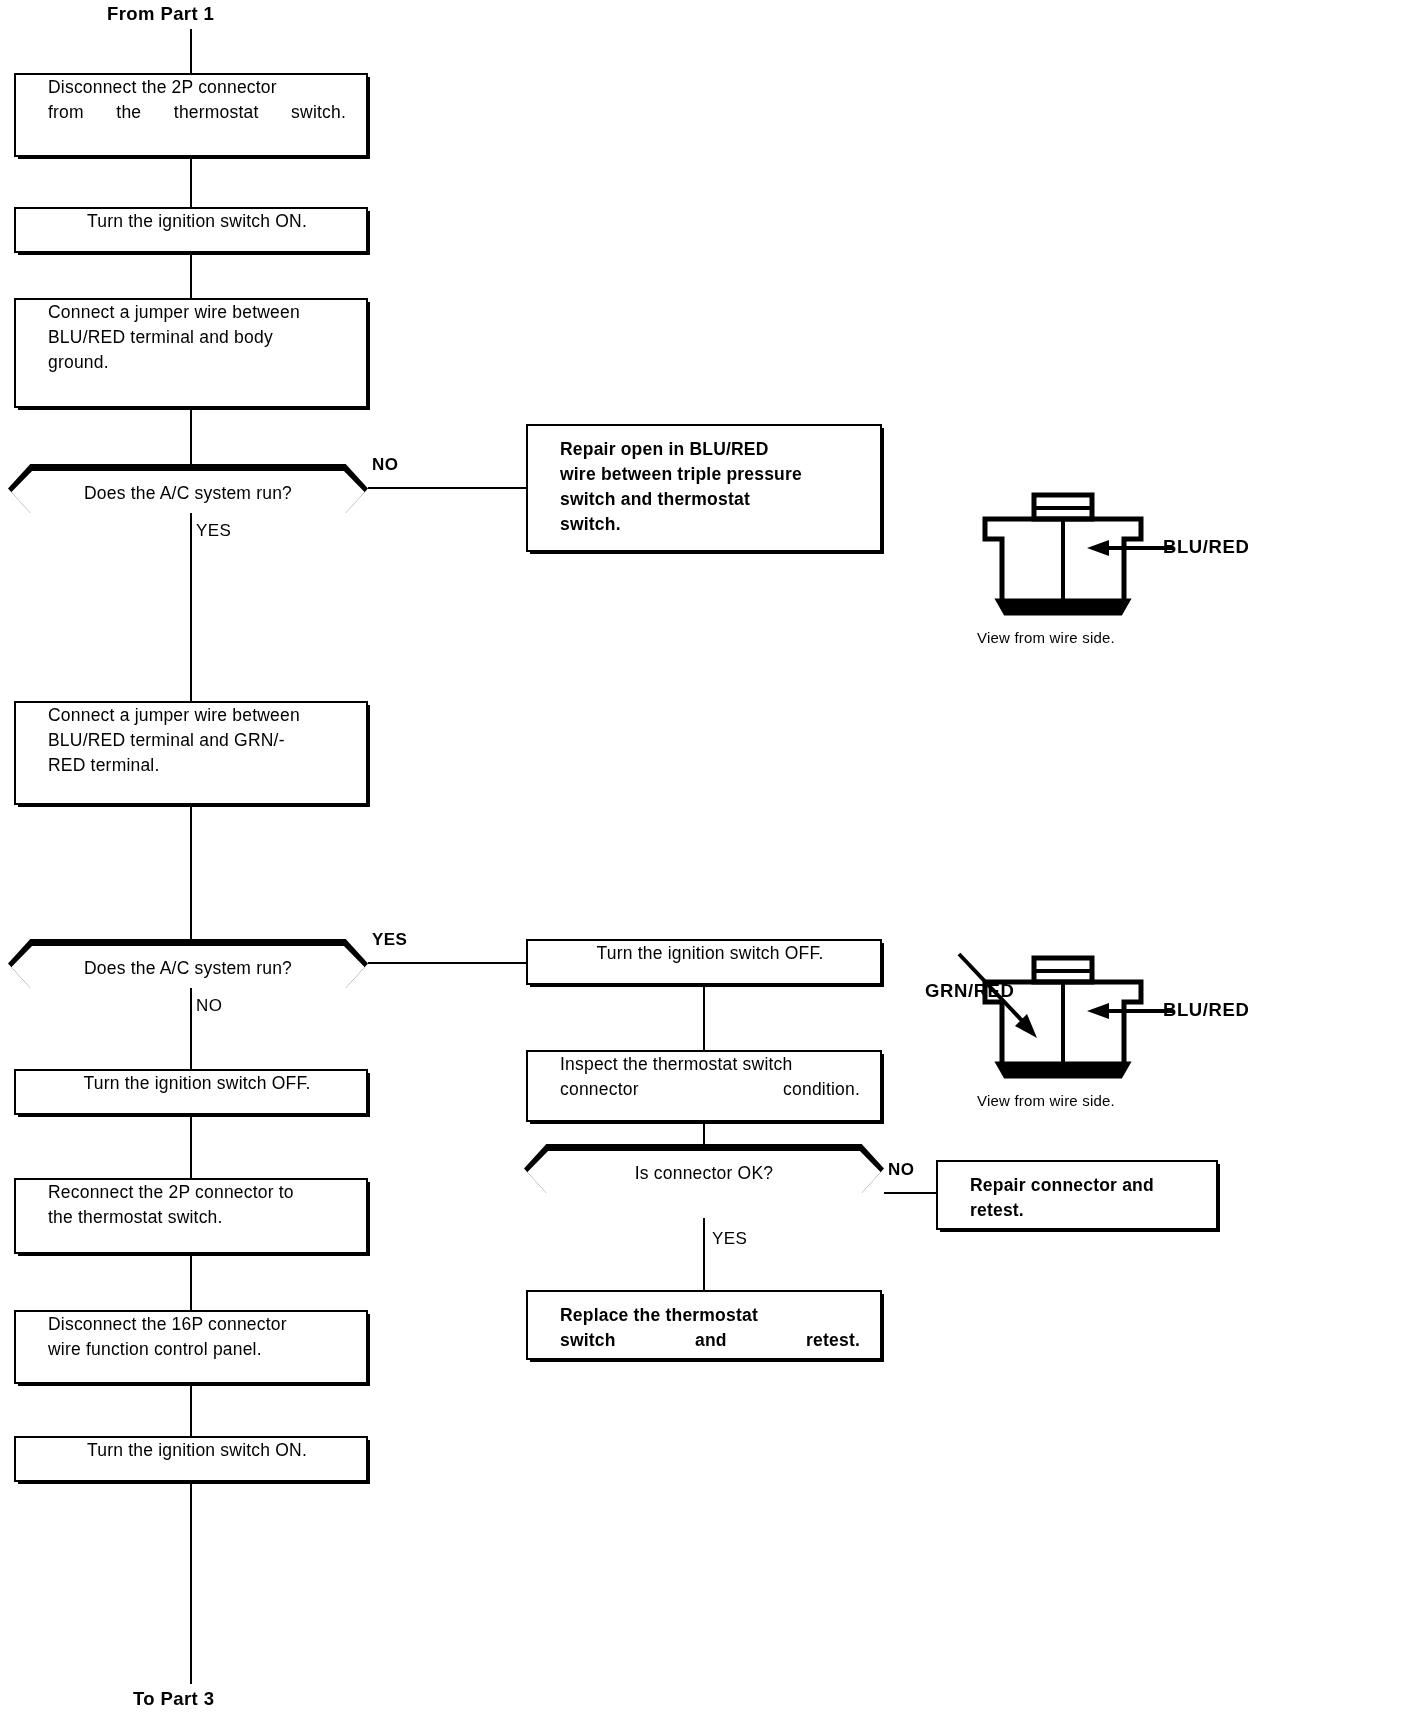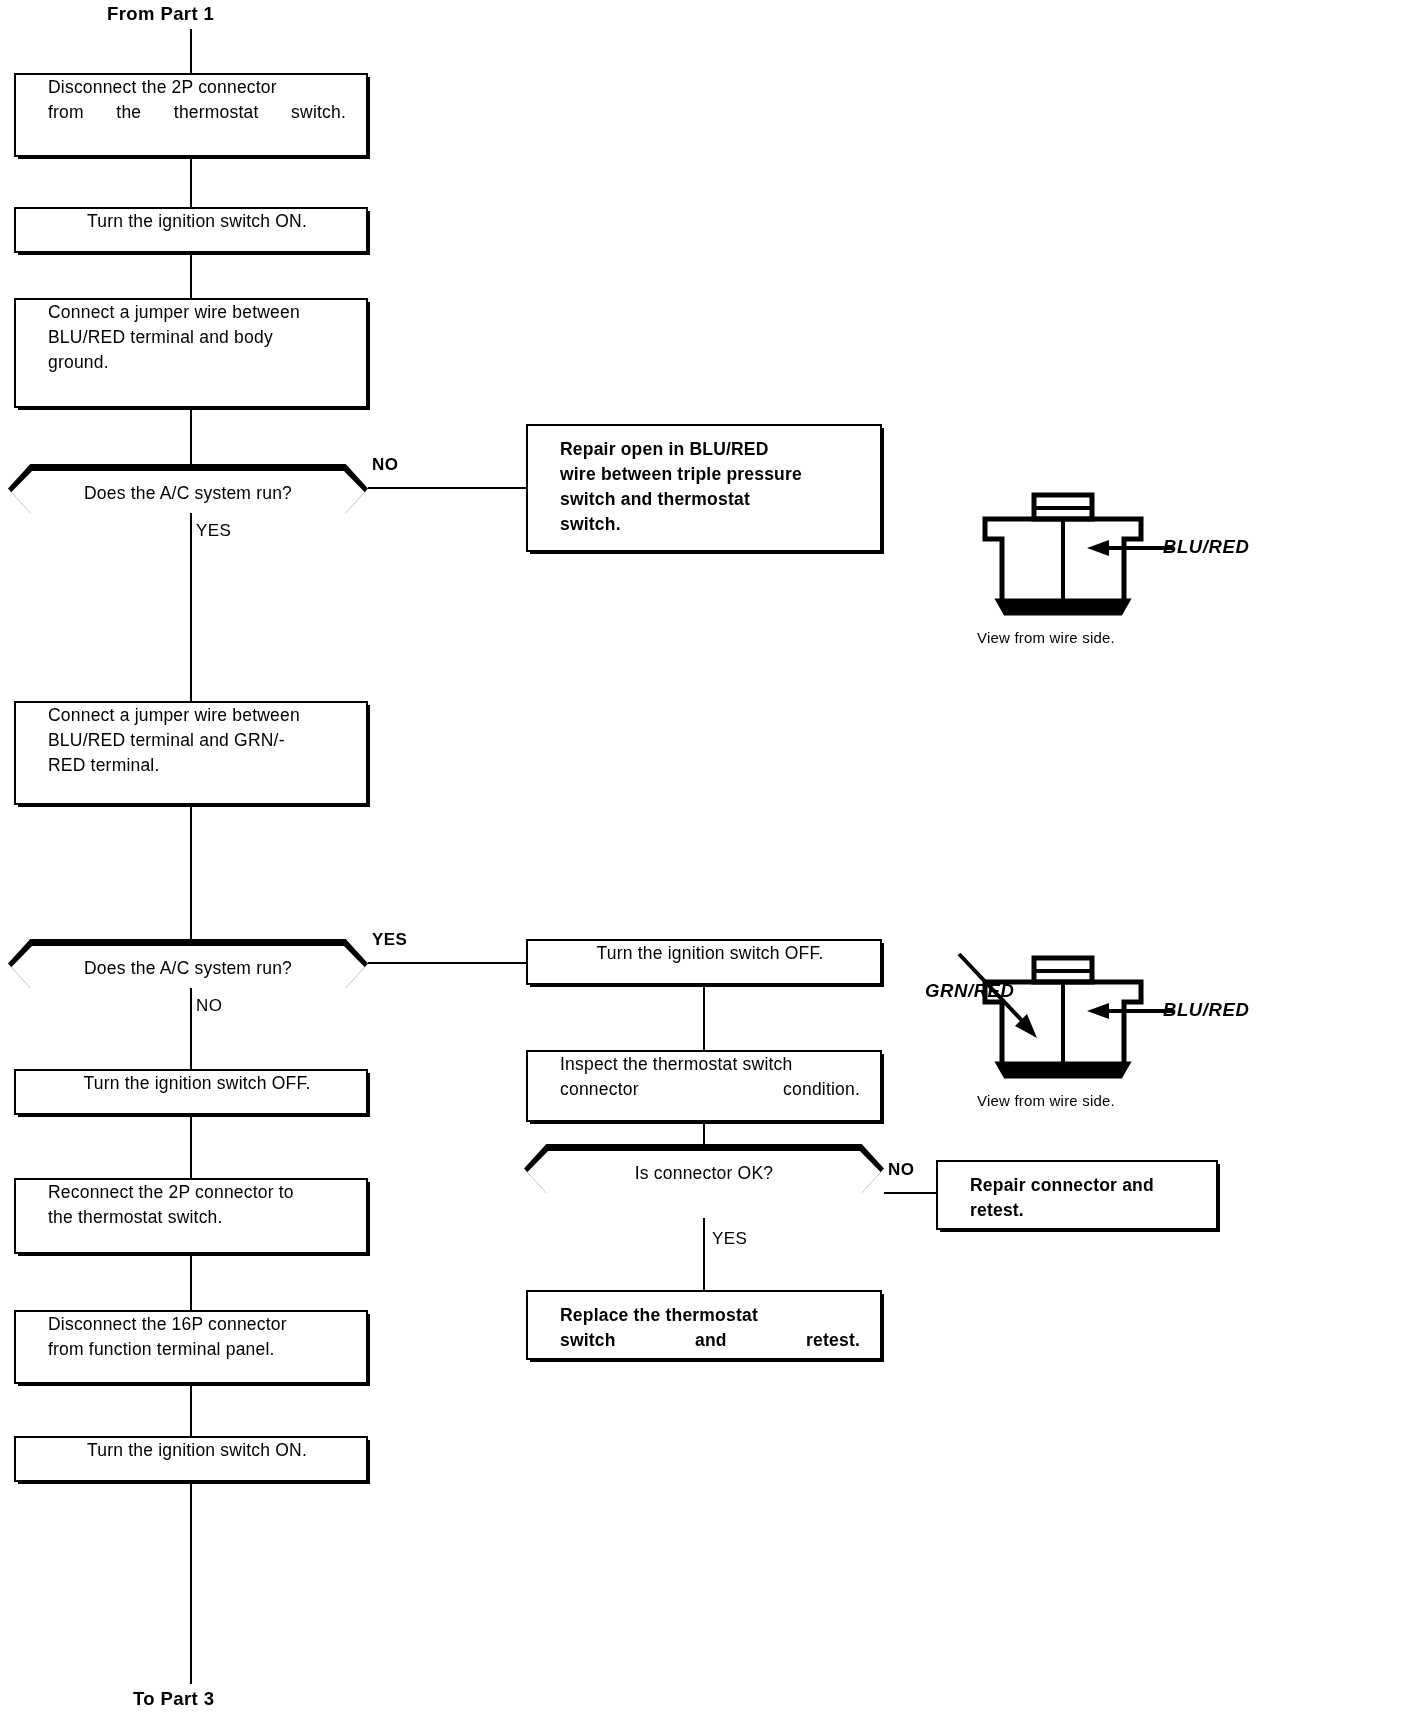--- a/index.html
+++ b/index.html
@@ -96,21 +96,20 @@
     font-size: 15px;
     letter-spacing: 0.2px;
     white-space: nowrap;
   }
   .wirelbl {
     position: absolute;
     font-size: 18.5px;
     font-weight: bold;
     letter-spacing: 0.6px;
     white-space: nowrap;
-    font-style: italic;
   }
 
   
   .conn { position: absolute; }
 </style>
 </head>
 <body>
 
 <div id="page">
 
@@ -208,21 +207,21 @@
 
   <div class="box" style="left:14px; top:1178px; width:354px; height:76px;">
     <span class="txt">Reconnect the 2P connector to
 the thermostat switch.</span>
   </div>
 
   <div class="vline" style="left:190px; top:1254px; height:56px;"></div>
 
   <div class="box" style="left:14px; top:1310px; width:354px; height:74px;">
     <span class="txt">Disconnect the 16P connector
-from function terminal panel.</span>
+wire function control panel.</span>
   </div>
 
   <div class="vline" style="left:190px; top:1384px; height:52px;"></div>
 
   <div class="box center" style="left:14px; top:1436px; width:354px; height:46px;">
     <span class="txt">Turn the ignition switch ON.</span>
   </div>
 
   <div class="vline" style="left:190px; top:1482px; height:202px;"></div>
 

